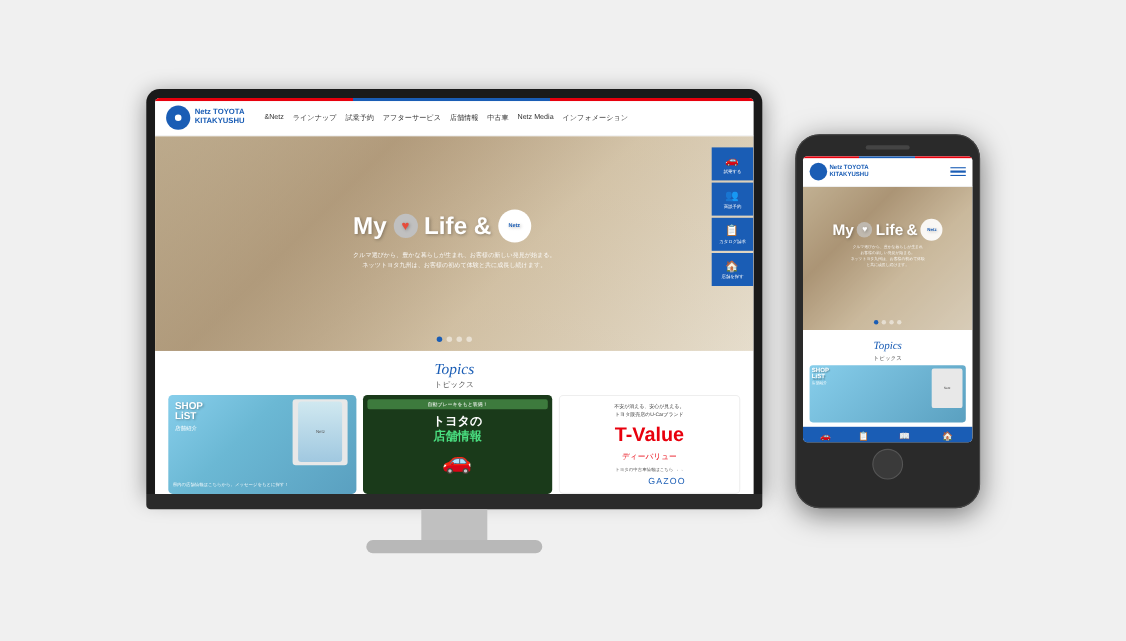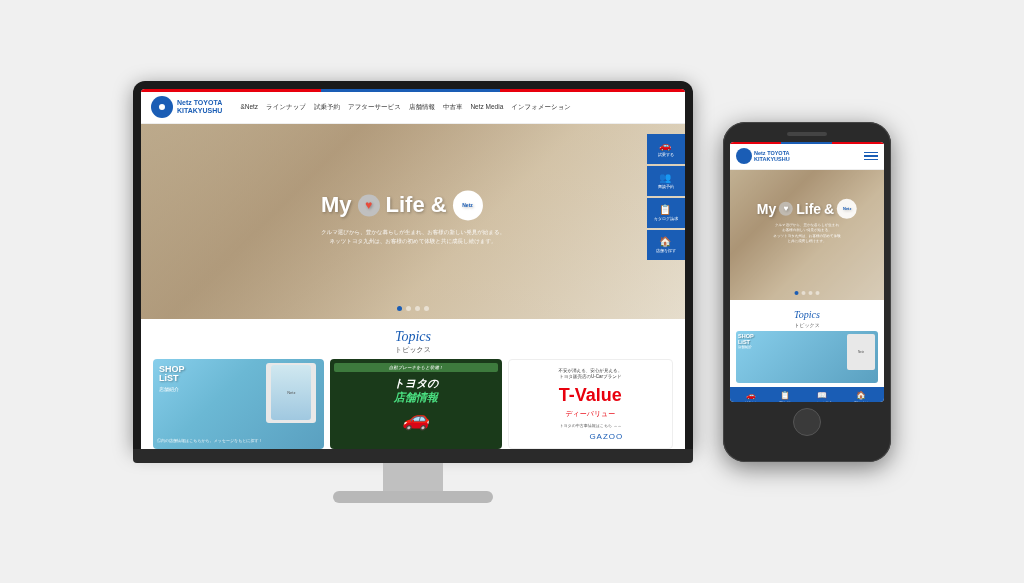--- a/index.html
+++ b/index.html
@@ -329,21 +329,20 @@
       font-size: 4px;
       color: #fff;
     }
 
     .card-sapo {
       background: #1a3a1a;
       display: flex;
       align-items: center;
       justify-content: center;
       flex-direction: column;
-      font-style: italic;
     }
 
     .sapo-top-banner {
       width: 100%;
       background: #2d5a2d;
       padding: 2px 4px;
       font-size: 4px;
       color: #fff;
       text-align: center;
     }

